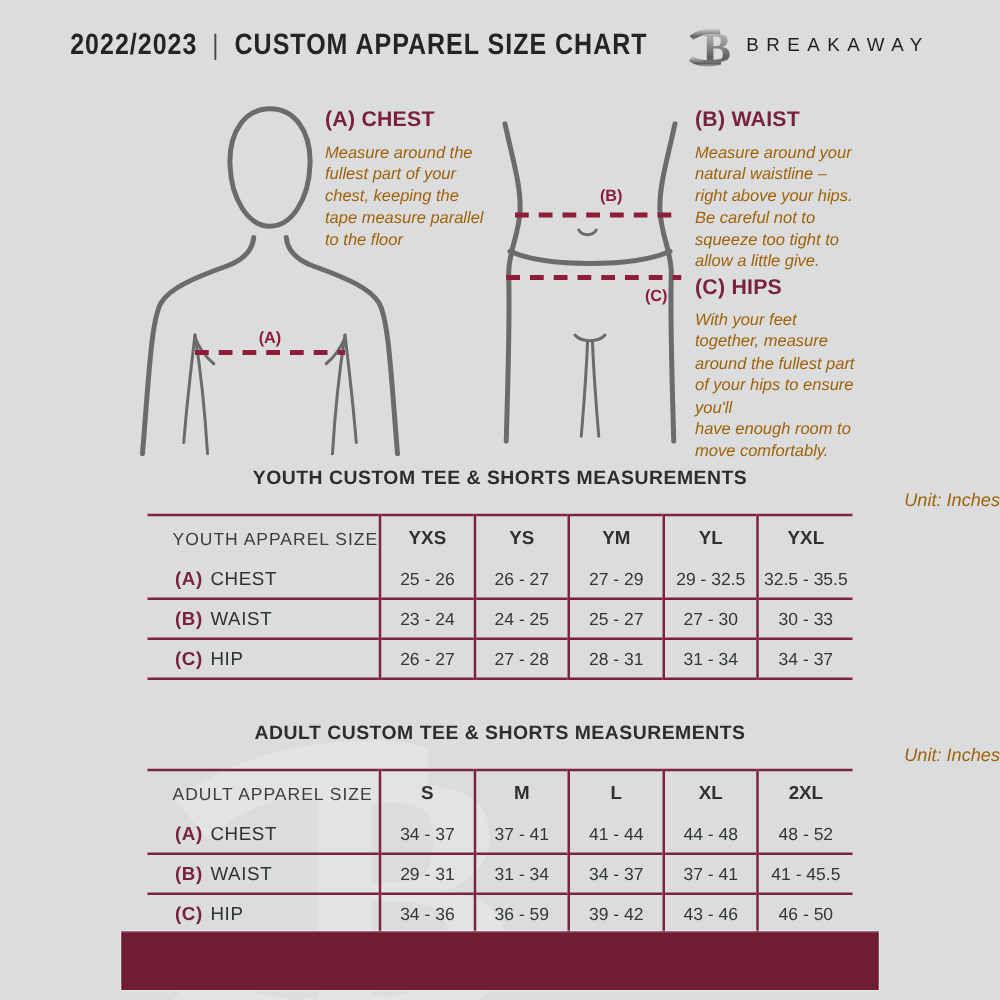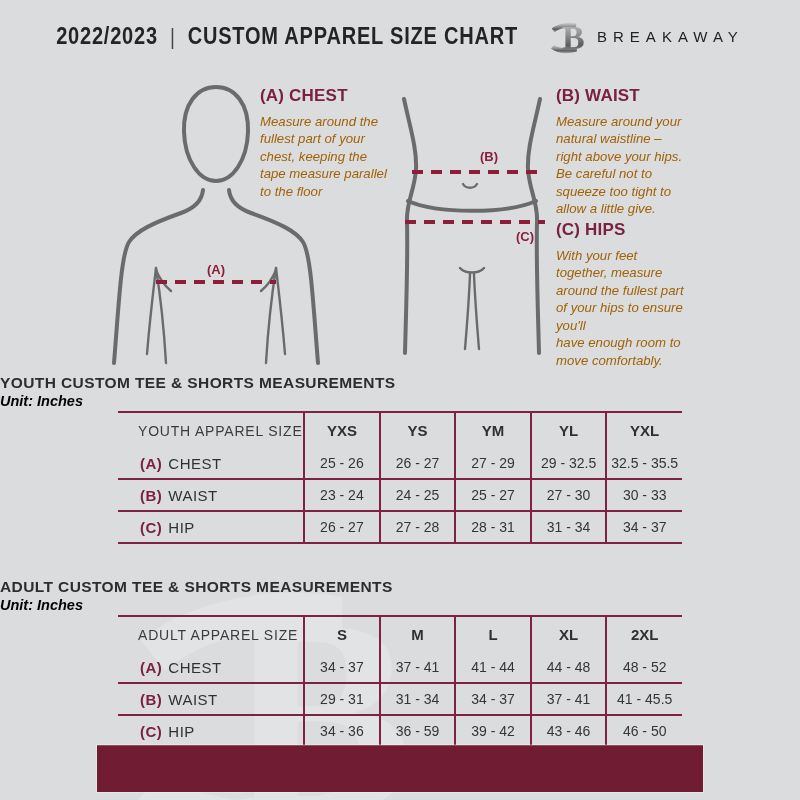--- a/index.html
+++ b/index.html
@@ -29,24 +29,24 @@
   .note p{margin:0;font-size:13.2px;font-style:italic;color:#a16207;
           line-height:1.32;white-space:pre-line;}
   .note-chest{left:260px;top:14px;width:160px;}
   .note-waist{left:556px;top:14px;width:170px;}
   .note-hips{left:556px;top:148px;width:175px;}
 
   
   .tbl-section{position:absolute;left:0;right:0;z-index:1;}
   .youth-section{top:368px;}
   .adult-section{top:572px;}
-  .tbl-title{font-size:15.5px;font-weight:bold;
+  .tbl-title{text-align:center;font-size:15.5px;font-weight:bold;
              letter-spacing:.4px;color:#2b2d2e;margin:6px 0 0;}
-  .tbl-unit{text-align:left;font-size:14.5px;font-style:italic;font-weight:bold;
-            color:#000000;margin:1px 0 2px;}
+  .tbl-unit{text-align:right;font-size:14.5px;font-style:italic;font-weight:normal;
+            color:#a16207;margin:1px 0 2px;}
   table.size-table{width:564px;margin:2px auto 0;border-collapse:collapse;
                    table-layout:fixed;border-top:2px solid #7e2240;
                    border-bottom:2px solid #7e2240;}
   .size-table tr{border-bottom:2px solid #7e2240;}
   .size-table tr:last-child{border-bottom:none;}
   .size-table th,.size-table td{padding:0;}
   .size-table th:not(.label-col),.size-table td:not(.label-col){border-left:2px solid #7e2240;}
   .size-table th{height:35px;font-size:15px;font-weight:bold;color:#2e3031;text-align:center;}
   .size-table th.label-col{font-size:14px;font-weight:normal;color:#3a3d3e;
                            text-align:left;padding-left:20px;letter-spacing:.8px;}

